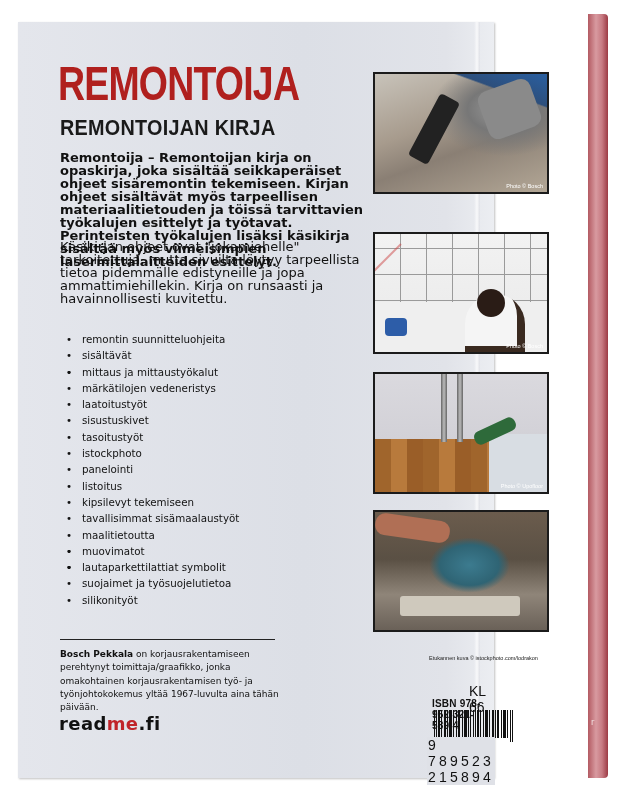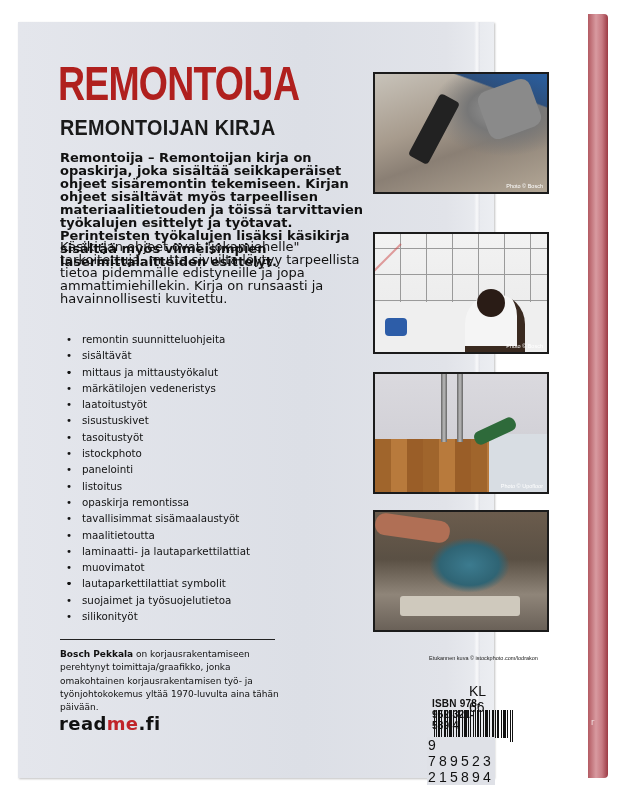--- a/index.html
+++ b/index.html
@@ -77,35 +77,35 @@
     <li><span class="bullet">•</span><span>sisältävät</span></li>
     <li><span class="bullet">•</span></li>
     <li><span class="bullet">•</span><span>mittaus ja mittaustyökalut</span></li>
     <li><span class="bullet">•</span><span>märkätilojen vedeneristys</span></li>
     <li><span class="bullet">•</span><span>laatoitustyöt</span></li>
     <li><span class="bullet">•</span><span>sisustuskivet</span></li>
     <li><span class="bullet">•</span><span>tasoitustyöt</span></li>
     <li><span class="bullet">•</span><span>istockphoto</span></li>
     <li><span class="bullet">•</span><span>panelointi</span></li>
     <li><span class="bullet">•</span><span>listoitus</span></li>
-    <li><span class="bullet">•</span><span>opaskirja remontissa</span></li>
+    <li><span class="bullet">•</span><span>kipsilevyt tekemiseen</span></li>
     <li><span class="bullet">•</span><span>tavallisimmat sisämaalaustyöt</span></li>
     <li><span class="bullet">•</span><span>maalitietoutta</span></li>
-    <li><span class="bullet">•</span><span>laminaatti- ja lautaparkettilattiat</span></li>
+    <li><span class="bullet">•</span></li>
     <li><span class="bullet">•</span><span>muovimatot</span></li>
     <li><span class="bullet">•</span></li>
     <li><span class="bullet">•</span></li>
     <li><span class="bullet">•</span><span>lautaparkettilattiat symbolit</span></li>
     <li><span class="bullet">•</span><span>suojaimet ja työsuojelutietoa</span></li>
     <li><span class="bullet">•</span><span>silikonityöt</span></li>
   </ul>
 
   <div class="rule"></div>
 
-  <p class="text author"><b>Bosch Pekkala</b><span> on korjausrakentamiseen perehtynyt toimittaja/graafikko, jonka omakohtainen korjausrakentamisen työ- ja työnjohtokokemus yltää 1970-luvulta aina tähän päivään.</span></p>
+  <p class="text author"><b>Bosch Pekkala</b><span> on korjausrakentamiseen perehtynyt toimittaja/graafikko, jonka omakohtainen korjausrakentamisen työ- ja työnjohtokokemus yltää 1967-luvulta aina tähän päivään.</span></p>
 
   <div class="logo"><span>read</span><span class="me">me</span><span>.fi</span></div>
 
   <div class="photo p1">
     <div class="drill"></div>
     <div class="glove"></div>
     <span class="credit">Photo © Bosch</span>
   </div>
 
   <div class="photo p2">

